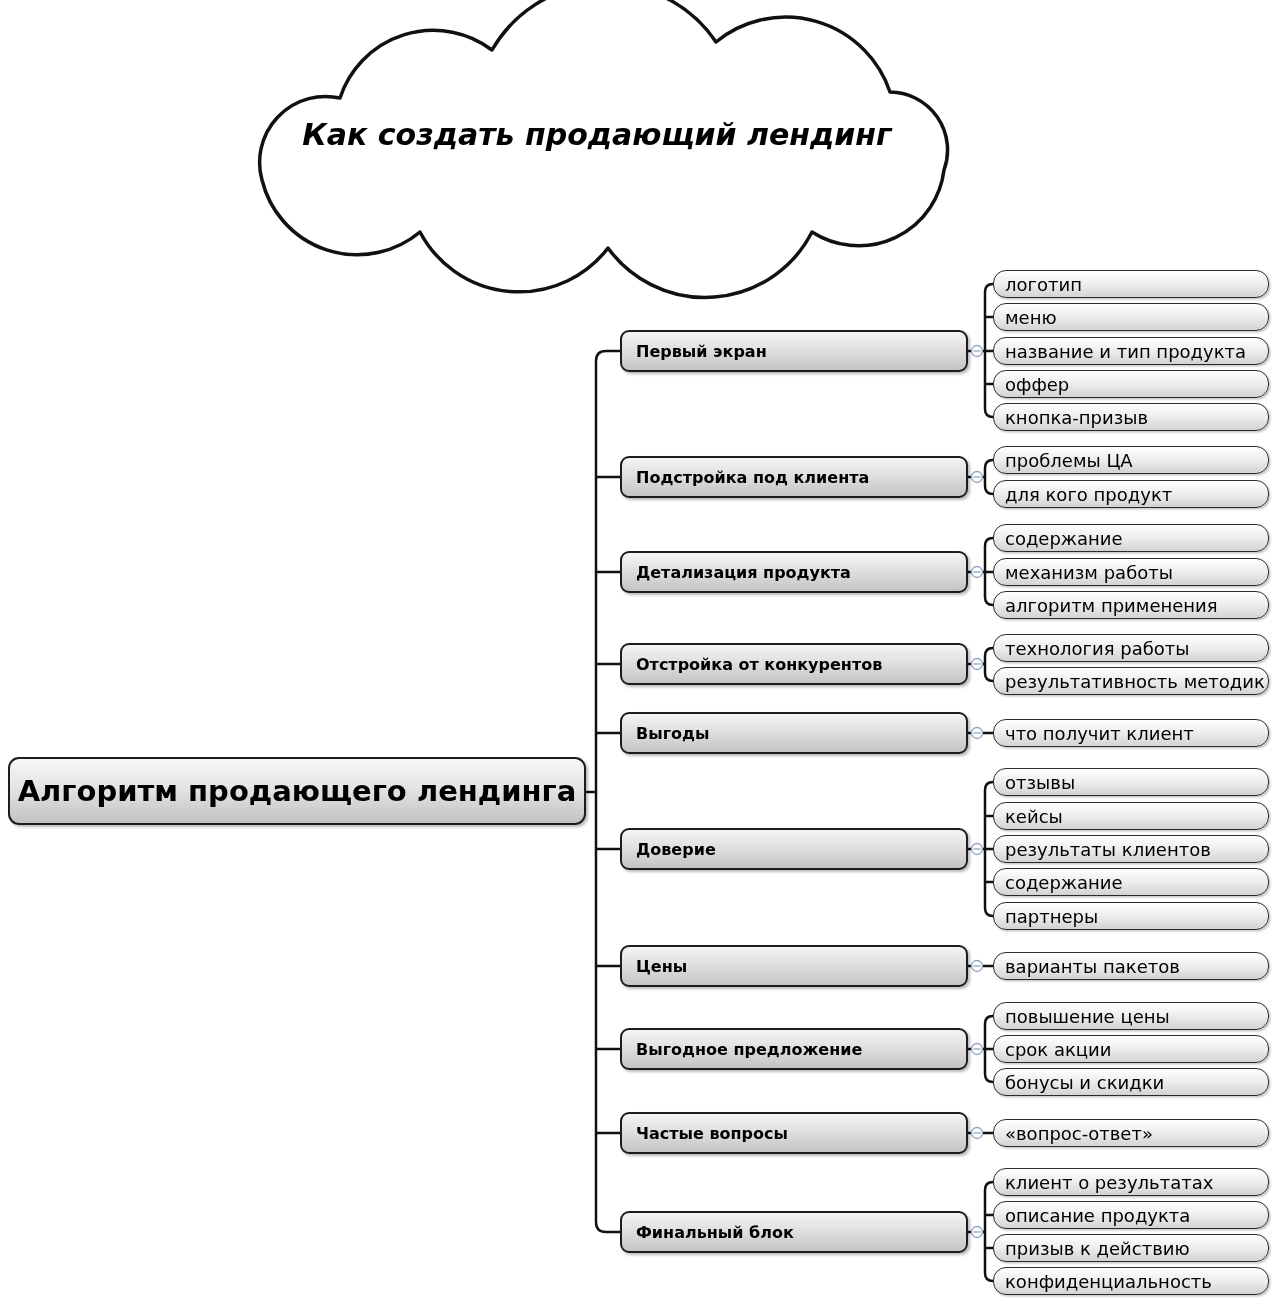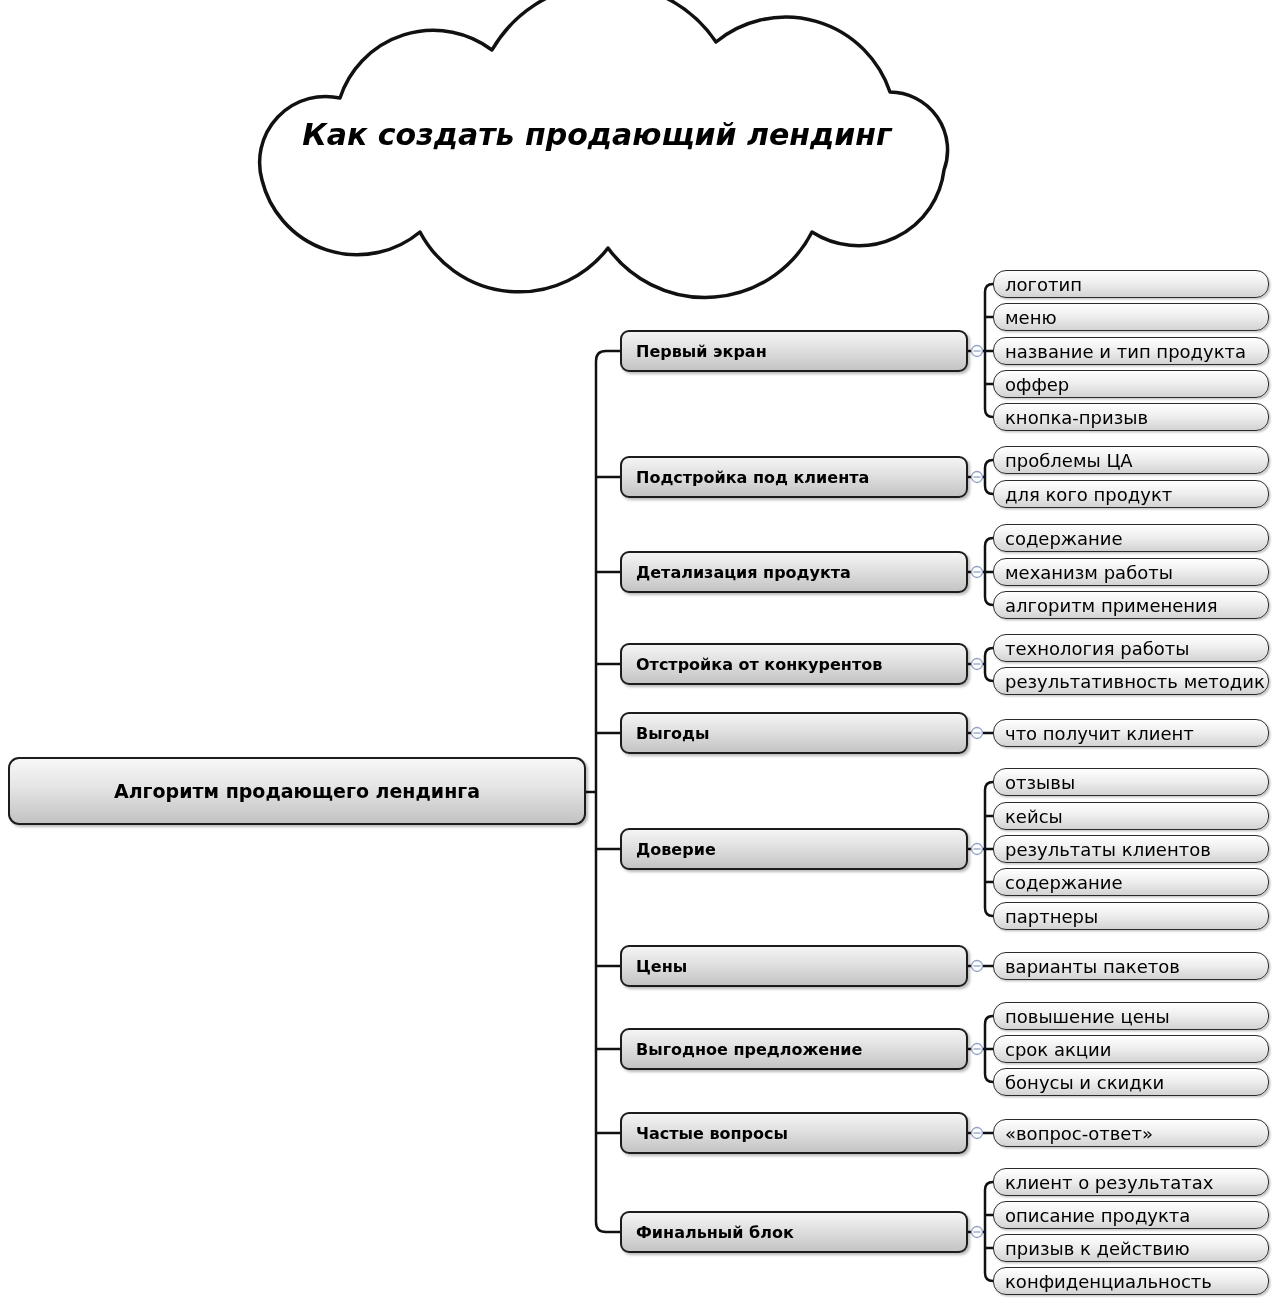--- a/index.html
+++ b/index.html
@@ -10,21 +10,21 @@
     font-family:"DejaVu Sans","Liberation Sans",sans-serif;
     overflow:hidden;
   }
   #connector-layer{position:absolute;left:0;top:0;width:1286px;height:1307px;}
   .node{position:absolute;box-sizing:border-box;color:#000;}
   .root-node{
     left:8px;top:757px;width:578px;height:68px;
     border:2px solid #1c1c1c;border-radius:11px;
     background:linear-gradient(180deg,#f7f7f7 0%,#e4e4e4 45%,#c2c2c2 100%);
     box-shadow:2px 2px 3px rgba(0,0,0,0.28);
-    font-size:19px;font-weight:bold;
+    font-size:29px;font-weight:bold;
     display:flex;align-items:center;justify-content:center;
     white-space:nowrap;
   }
   .branch-node{
     left:620px;width:348px;height:42px;
     border:2px solid #1c1c1c;border-radius:9px;
     background:linear-gradient(180deg,#f4f4f4 0%,#e0e0e0 45%,#c4c4c4 100%);
     box-shadow:2px 2px 3px rgba(0,0,0,0.28);
     font-size:16px;font-weight:bold;
     display:flex;align-items:center;

